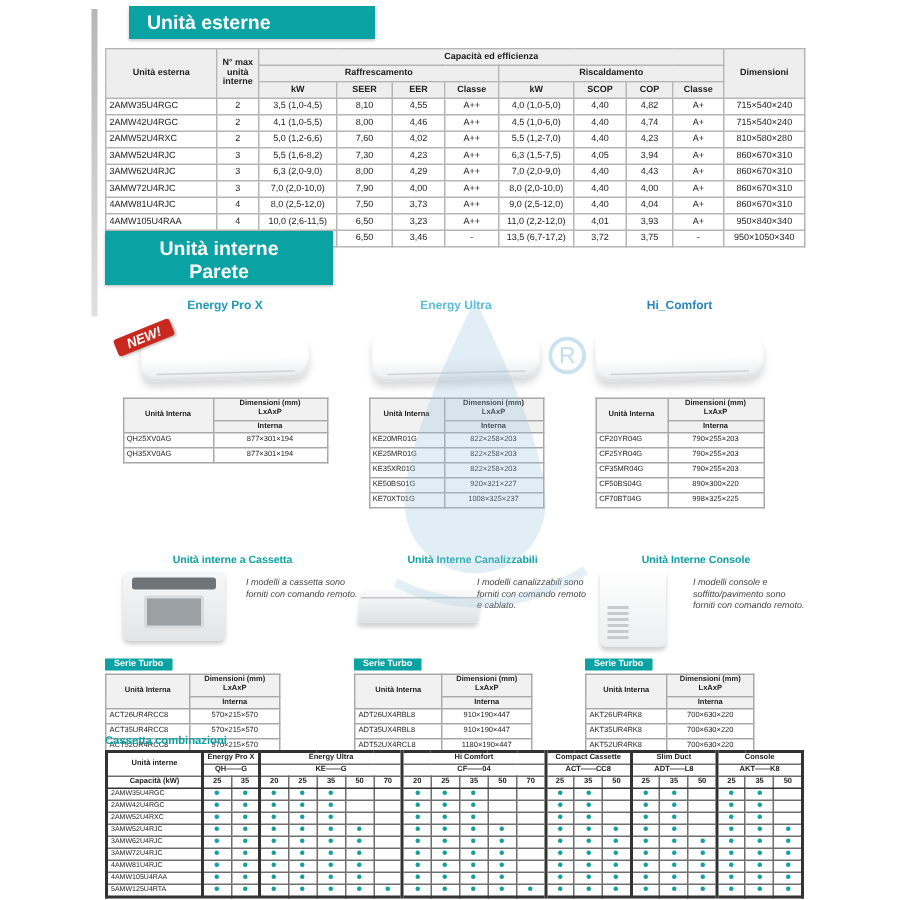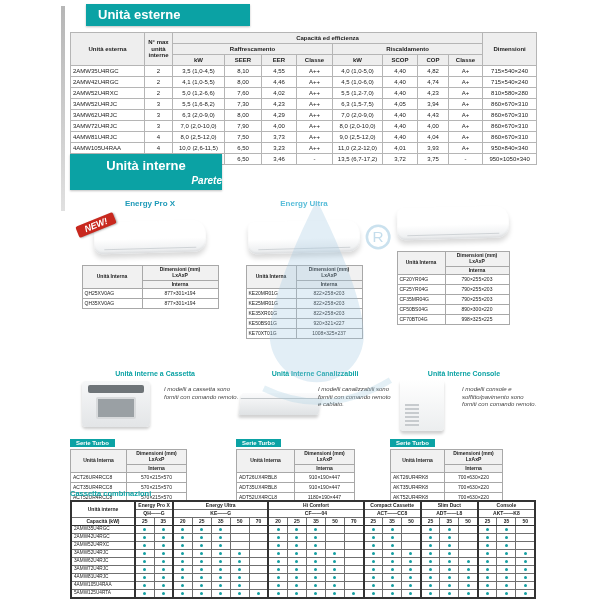--- a/index.html
+++ b/index.html
@@ -10,21 +10,21 @@
     -webkit-font-smoothing:antialiased;
   }
   .abs{position:absolute;}
   
   .edge{left:61px;top:6px;width:4px;height:205px;background:linear-gradient(180deg,#8f8f8f,#cfcfcf);opacity:.65;}
   
   .teal-box{background:#0ba2a4;color:#fff;font-weight:bold;box-shadow:0 1px 2px rgba(0,0,0,.25);}
   .box1{left:70px;top:4px;width:152px;height:22px;line-height:22px;padding-left:12px;font-size:13px;margin-left:16px;}
   .box2{left:70px;top:154px;width:152px;height:36px;text-align:center;}
   .box2 .l1{display:block;font-size:13px;line-height:19px;padding-top:2px;}
-  .box2 .l2{display:block;font-size:10px;font-style:italic;font-weight:bold;line-height:12px;text-align:right;}
+  .box2 .l2{display:block;font-size:13px;font-weight:bold;line-height:12px;}
   
   .spec{left:70px;top:32px;width:466px;border-collapse:collapse;table-layout:fixed;font-size:6px;}
   .spec th,.spec td{border:1px solid #b5b5b5;padding:0 1px;text-align:center;height:10px;line-height:1.1;overflow:hidden;}
   .spec thead th{background:#eeeeee;font-weight:bold;}
   .spec tbody td:first-child{text-align:left;padding-left:2px;}
   
   .wall-col{position:absolute;top:199px;}
   .wall-col-0{left:80px;width:140px;}
   .wall-col-1{left:244px;width:120px;}
   .wall-col-2{left:394px;width:118px;}
@@ -331,20 +331,21 @@
             <td>920×321×227</td>
           </tr>
           <tr>
             <td>KE70XT01G</td>
             <td>1008×325×237</td>
           </tr>
         </tbody>
       </table>
     </div>
     <div class="wall-col wall-col-2">
+      <div class="wall-title wt-2">Hi_Comfort</div>
       <div class="img-area">
         <div class="ac-wall"></div>
       </div>
       <table class="dim-table" style="width: 112px;">
         <colgroup>
           <col style="width: 48px;">
           <col style="width: 64px;">
         </colgroup>
         <thead>
           <tr>

